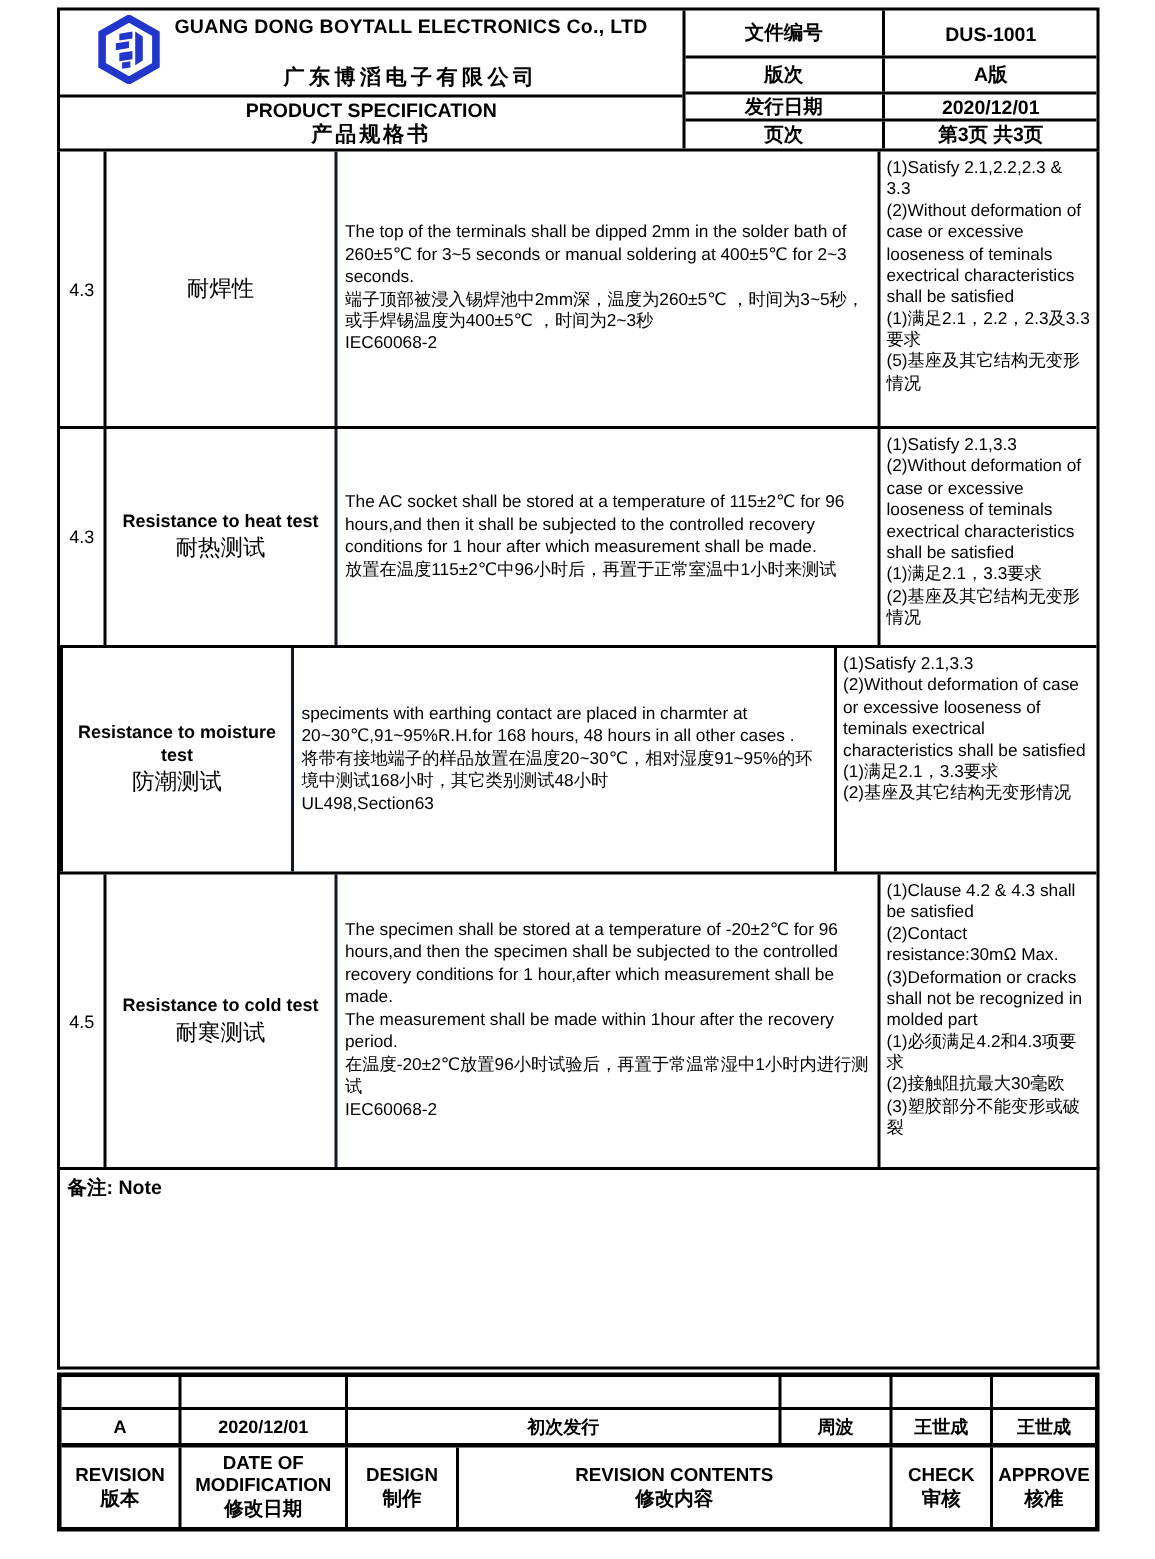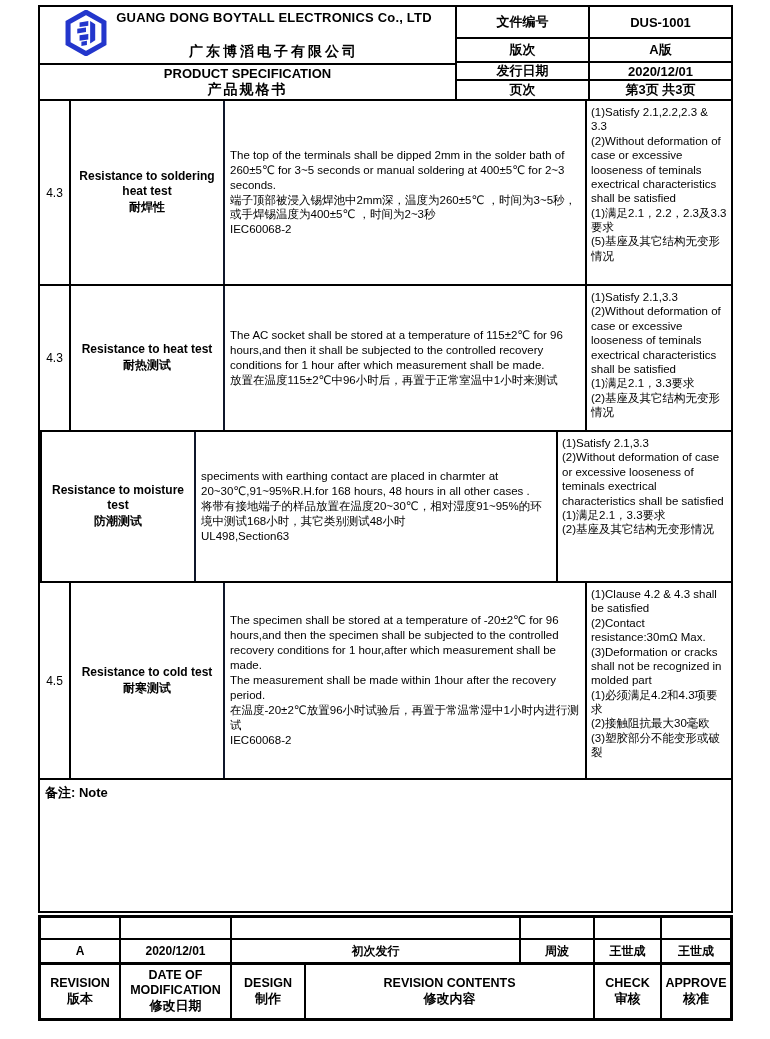--- a/index.html
+++ b/index.html
@@ -29,21 +29,21 @@
   .hr-value { flex: 1; border-left: 2px solid #000; display: flex; align-items: center; justify-content: center; font-size: 13px; font-weight: 700; }
 
   
   .spec-table { border: 2px solid #000; border-top: none; }
   .spec-row { display: flex; border-top: 2px solid #000; }
   .spec-row:first-child { border-top: none; }
   .row-1 { height: 183px; } .row-2 { height: 146px; } .row-3 { height: 151px; } .row-4 { height: 197px; }
   .c-no { width: 29px; display: flex; align-items: center; justify-content: center; font-size: 12px; }
   .c-name { width: 154px; border-left: 2px solid #000; display: flex; flex-direction: column; align-items: center; justify-content: center; text-align: center; padding: 0 4px; }
   .name-en { font-size: 12px; font-weight: 700; line-height: 1.25; }
-  .name-cn { font-size: 12px; line-height: 1.4; font-weight: bold; }
+  .name-cn { font-size: 15px; line-height: 1.4; }
   .c-desc { width: 362px; border-left: 2px solid #0f172a; display: flex; flex-direction: column; justify-content: center; padding: 3px 5px; font-size: 11.5px; line-height: 1.3; }
   .c-crit { flex: 1; border-left: 2px solid #000; padding: 4px 4px; font-size: 11.5px; line-height: 1.25; }
   .multiline { white-space: pre-line; }
 
   
   .note-box { border: 2px solid #000; border-top: none; height: 133px; padding: 3px 5px; }
   .note-label { font-size: 13px; font-weight: 700; }
 
   
   .rev-table { border: 3px solid #000; margin-top: 2px; }
@@ -105,21 +105,20 @@
         <div class="hr-value">第3页 共3页</div>
       </div>
     </div>
   </div>
 
   <div class="spec-table">
 
     <div class="spec-row row-1">
       <div class="c-no">4.3</div>
       <div class="c-name">
-        <div class="name-en">Resistance to soldering heat test</div>
         <div class="name-cn">耐焊性</div>
       </div>
       <div class="c-desc">
         <div class="multiline">The top of the terminals shall be dipped 2mm in the solder bath of 260±5℃ for 3~5 seconds or manual soldering at 400±5℃ for 2~3 seconds.
 端子顶部被浸入锡焊池中2mm深，温度为260±5℃ ，时间为3~5秒，或手焊锡温度为400±5℃ ，时间为2~3秒
 IEC60068-2</div>
       </div>
       <div class="c-crit">
         <div class="multiline">(1)Satisfy 2.1,2.2,2.3 &amp; 3.3
 (2)Without deformation of case or excessive looseness of teminals exectrical characteristics shall be satisfied

